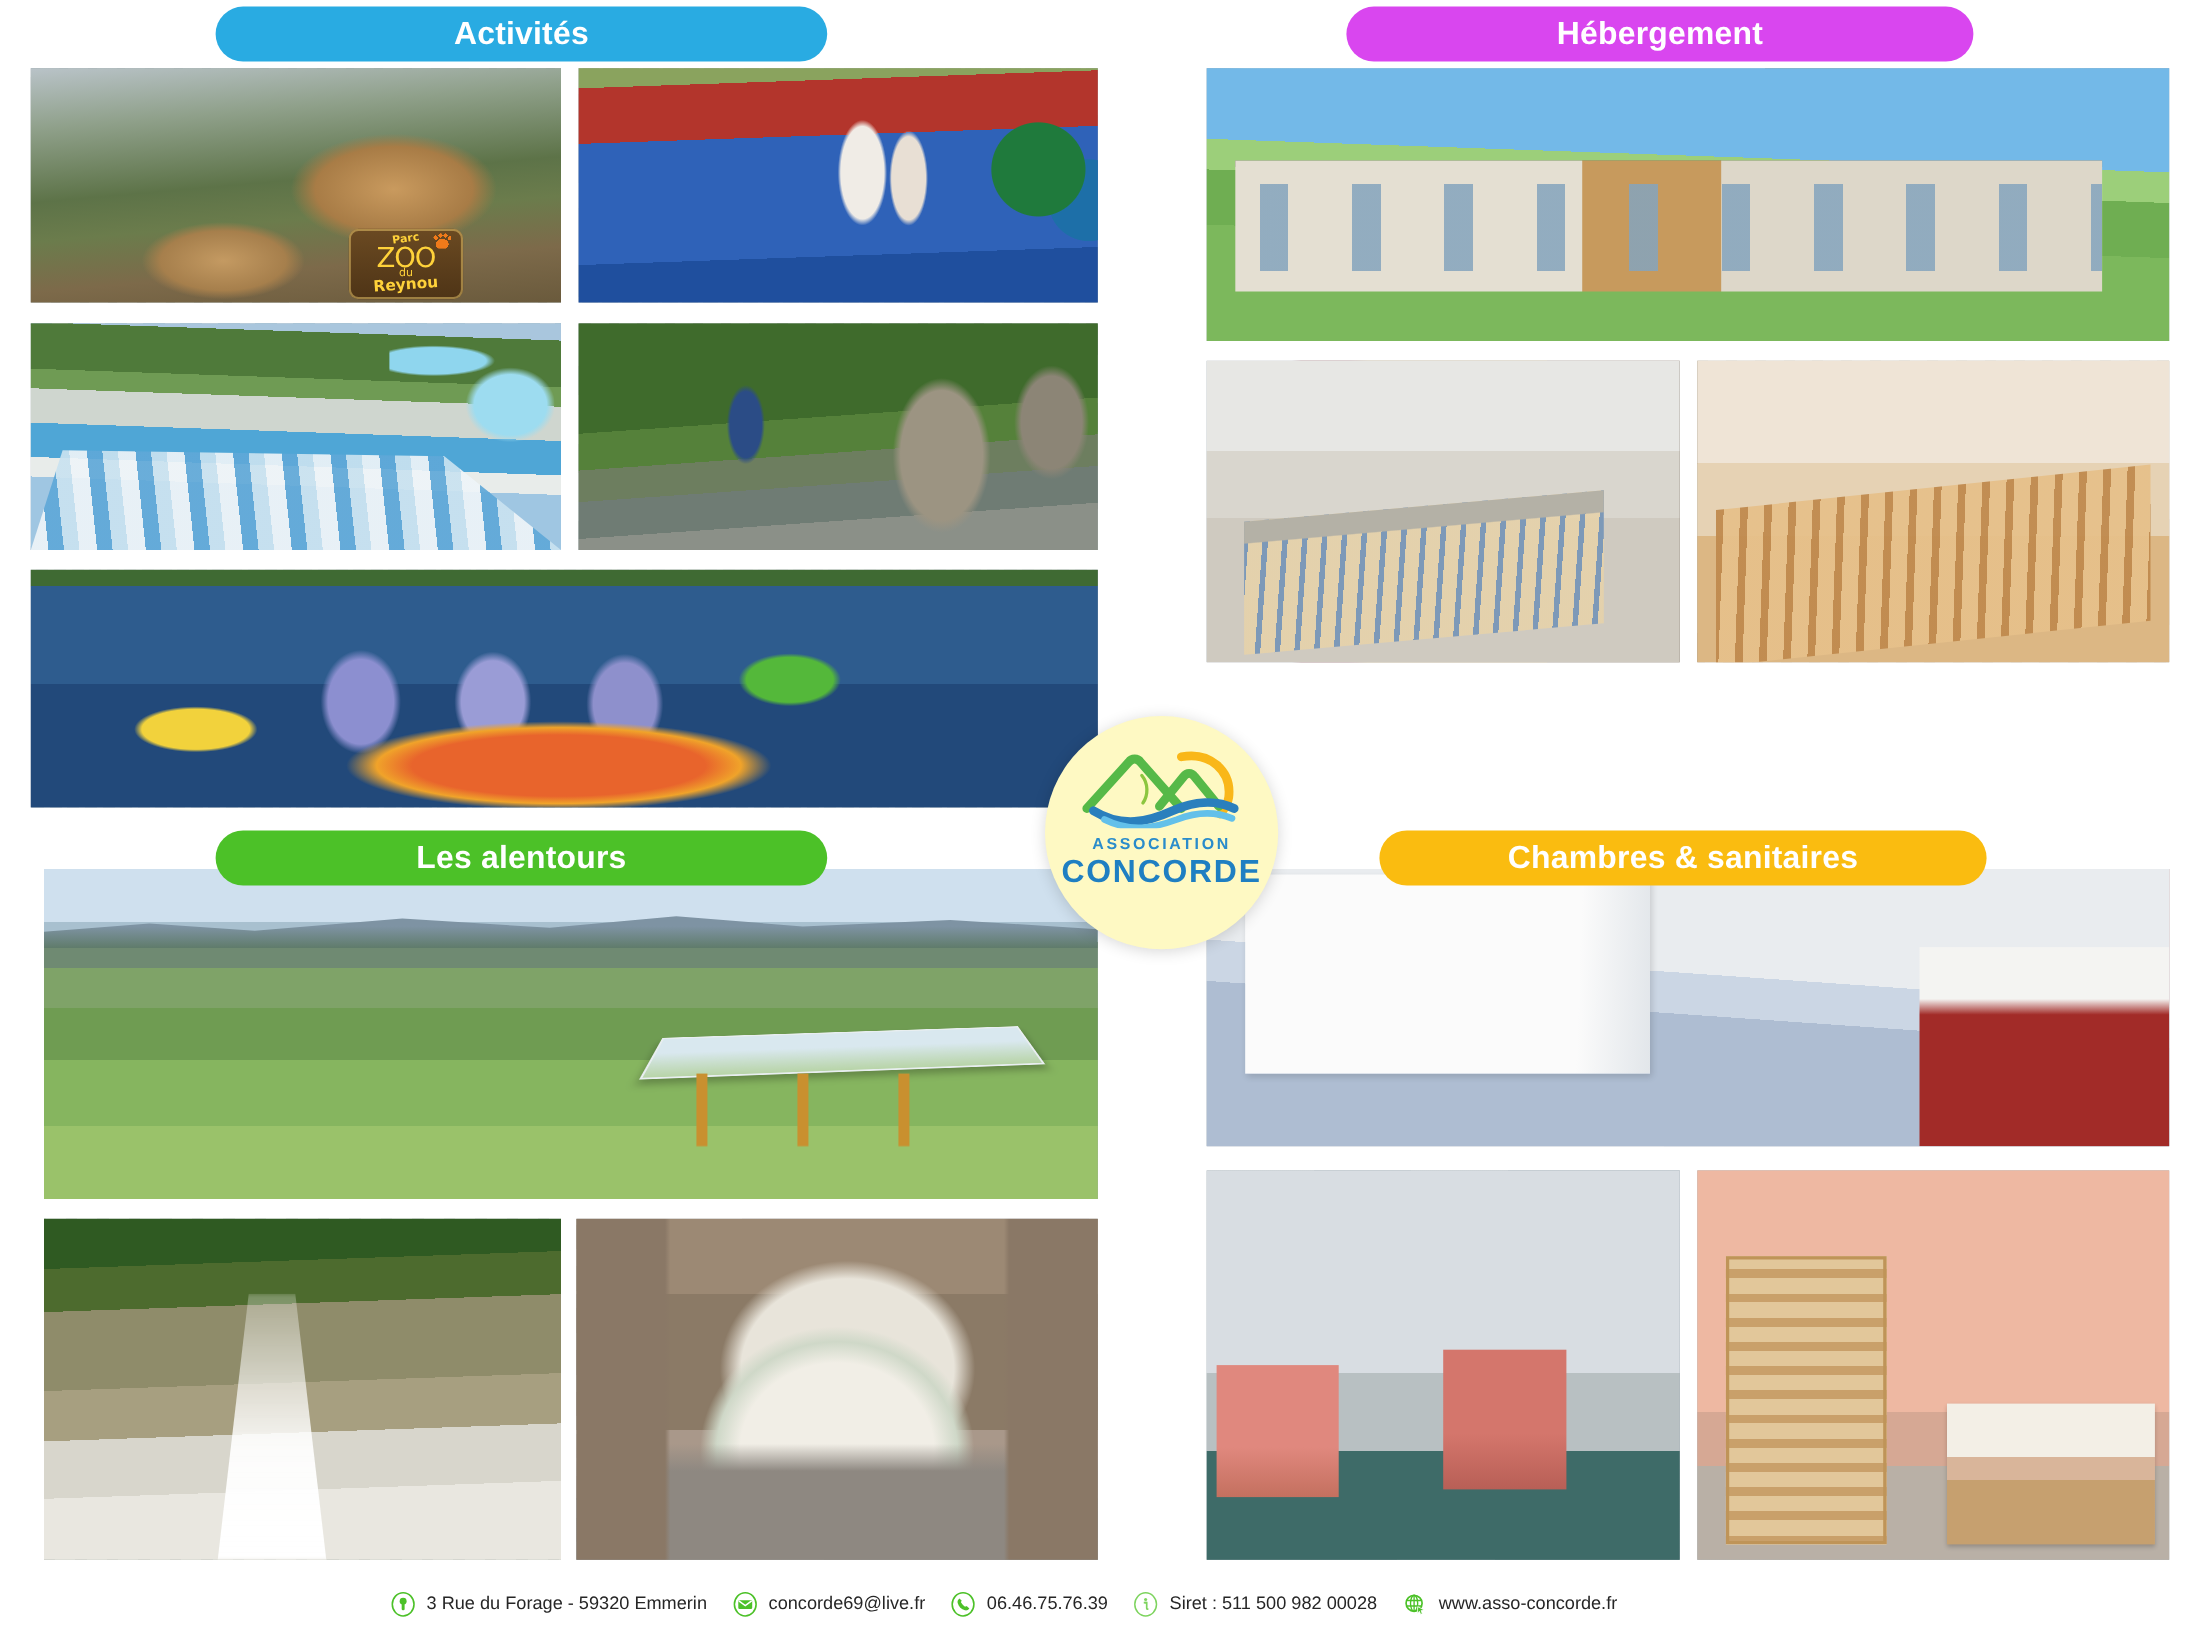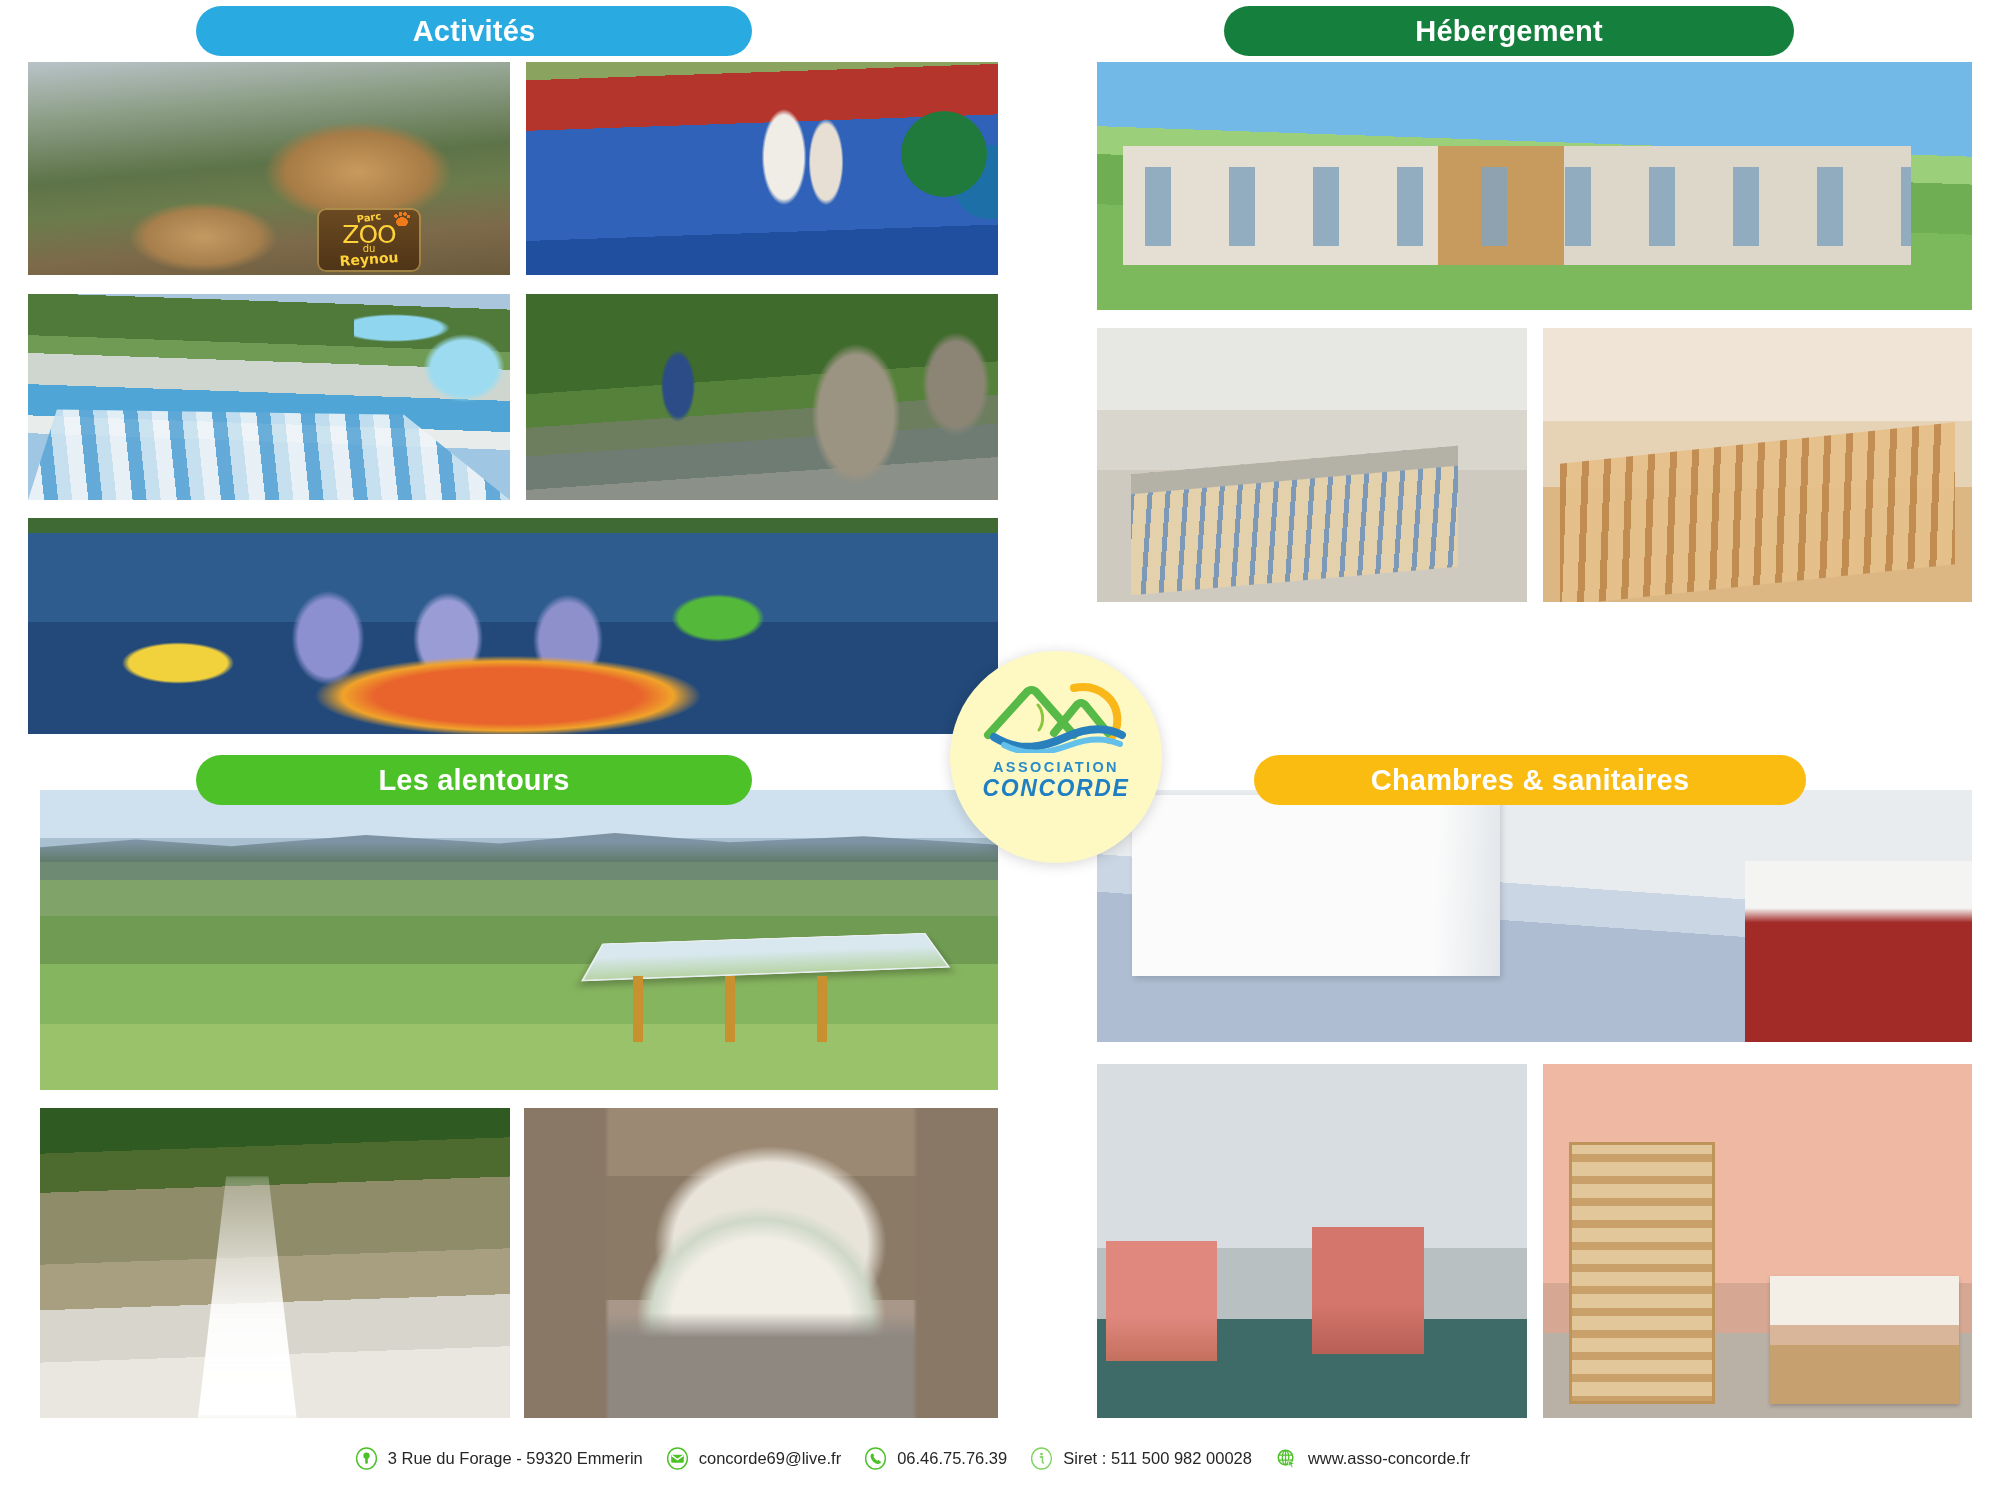--- a/index.html
+++ b/index.html
@@ -323,22 +323,22 @@
     align-items: center;
     justify-content: flex-start;
   }
   #logo-mark { margin-top: 24px; }
   #logo-text { margin-top: 2px; text-align: center; line-height: 1.12; }
   #logo-assoc {
     display: block; color: #2a8ccb; font-size: 14.5px;
     font-weight: bold; letter-spacing: 2.4px;
   }
   #logo-name {
-    display: block; color: #1f7fc2; font-size: 23px;
-    font-weight: bold; letter-spacing: 1.6px; margin-top: 1px; font-style: italic;
+    display: block; color: #1f7fc2; font-size: 29px;
+    font-weight: bold; letter-spacing: 1.6px; margin-top: 1px;
   }
 
   
   #footer {
     position: absolute;
     left: 0; top: 1438px; width: 1824px; height: 40px;
     display: flex;
     align-items: center;
     justify-content: center;
     gap: 22px;
@@ -393,21 +393,21 @@
     <div class="photo ph-village"></div>
   </div>
 
   <div class="quadrant" id="q-chambres">
     <div class="photo ph-corridor"></div>
     <div class="photo ph-room-a"></div>
     <div class="photo ph-room-b"></div>
   </div>
 
   <div class="pill" id="pill-activites" style="background: rgb(41, 171, 226);">Activités</div>
-  <div class="pill" id="pill-hebergement" style="background: #15803d;">Hébergement</div>
+  <div class="pill" id="pill-hebergement" style="background: #d946ef;">Hébergement</div>
   <div class="pill" id="pill-chambres" style="background: rgb(250, 188, 16);">Chambres &amp; sanitaires</div>
   <div class="pill" id="pill-alentours" style="background: rgb(76, 193, 40);">Les alentours</div>
 
   <div id="logo">
     <div id="logo-mark">
       <svg width="148" height="78" viewBox="0 0 148 78" xmlns="http://www.w3.org/2000/svg">
 
         <path d="M92 13 C118 8 138 26 135 50 C134 56 131 61 127 65" fill="none" stroke="#f9b719" stroke-width="8" stroke-linecap="round"></path>
 
         <path d="M6 60 L44 18 C47 14 52 14 55 18 L92 60" fill="none" stroke="#56b948" stroke-width="8" stroke-linecap="round" stroke-linejoin="round"></path>

